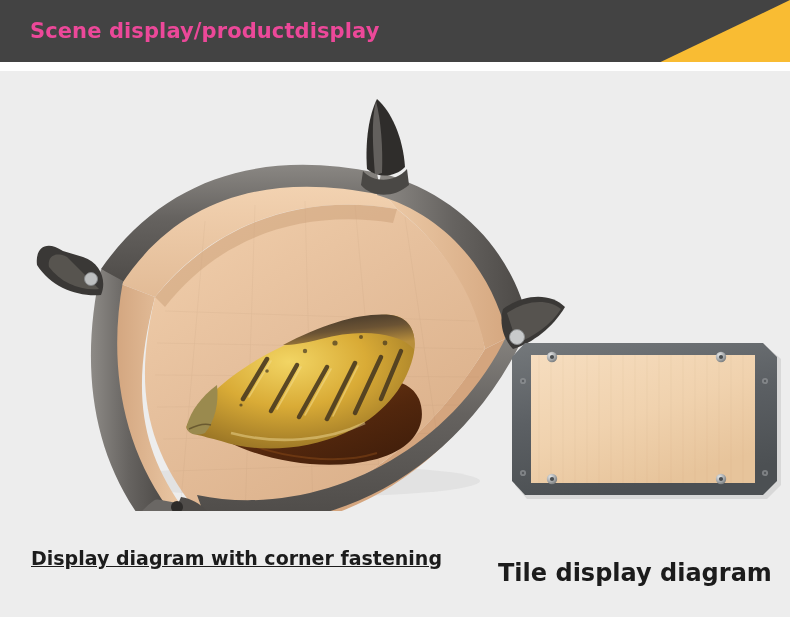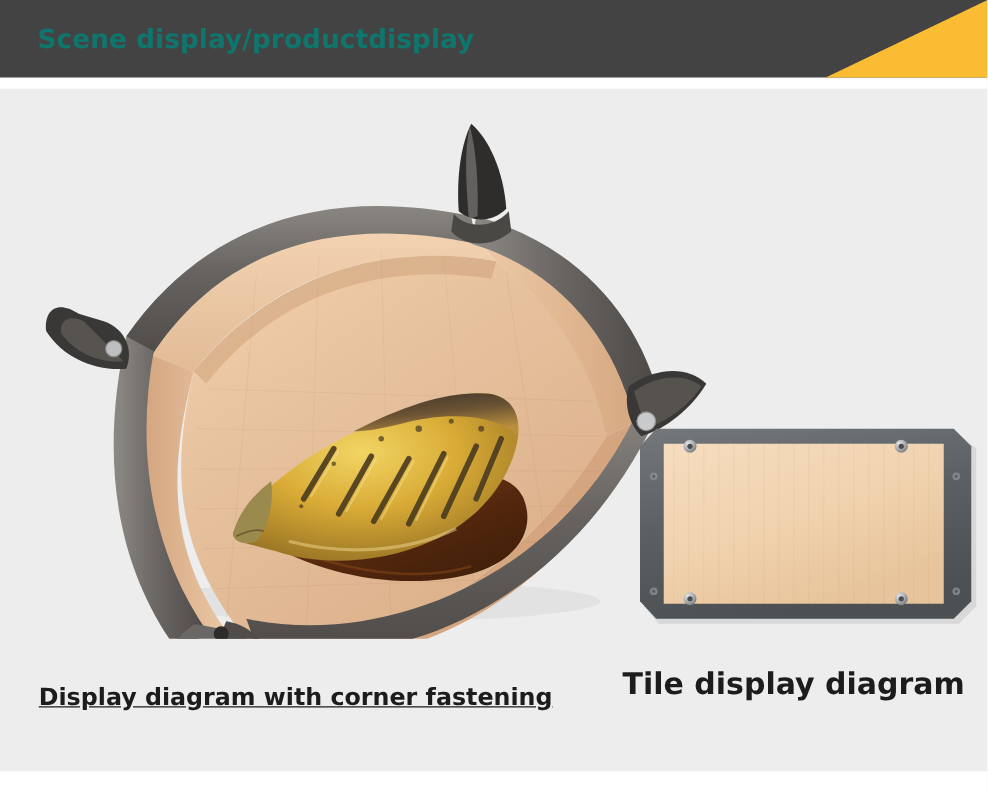--- a/index.html
+++ b/index.html
@@ -39,21 +39,21 @@
     background: #f9bc33;
     clip-path: polygon(100% 0, 100% 100%, 28% 100%, 100% 0);
     z-index: 2;
   }
   .header-title {
     position: absolute;
     left: 30px;
     top: 0;
     height: 62px;
     line-height: 62px;
-    color: #0f766e;
+    color: #ec4899;
     font-size: 21px;
     font-weight: bold;
     letter-spacing: 0.1px;
     white-space: nowrap;
     z-index: 3;
   }
 
   
   .content-panel {
     position: absolute;
@@ -92,21 +92,21 @@
     top: 476px;
     color: #1c1c1c;
     font-size: 19px;
     font-weight: bold;
     white-space: nowrap;
     text-decoration: underline;
   }
   .caption-right {
     position: absolute;
     left: 498px;
-    top: 462px;
+    top: 488px;
     color: #1c1c1c;
     font-size: 24px;
     font-weight: bold;
     white-space: nowrap;
   }
 </style>
 </head>
 <body>
 
 <div class="page">

